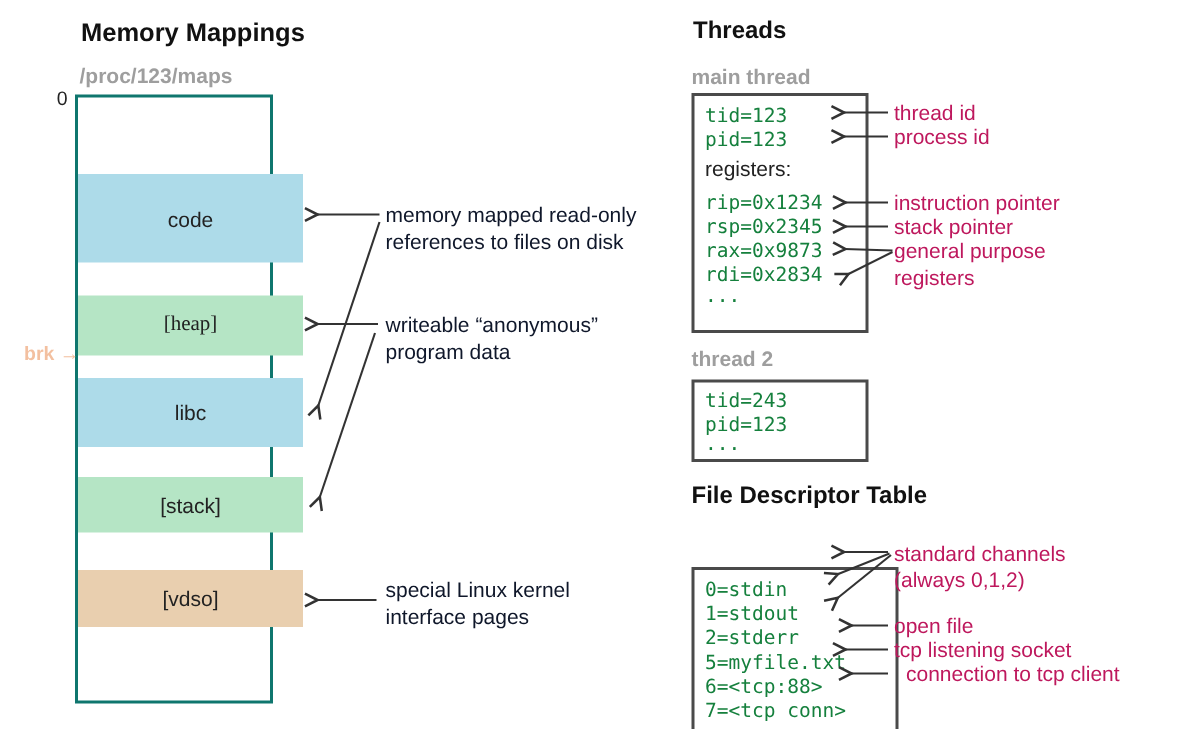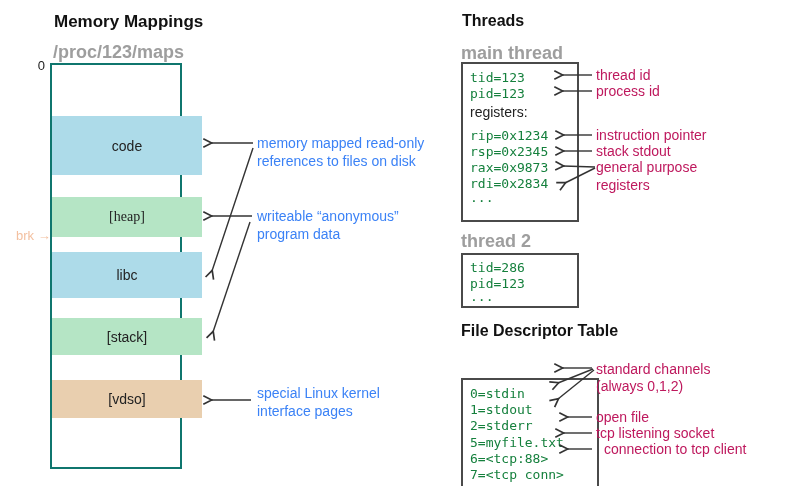--- a/index.html
+++ b/index.html
@@ -3,32 +3,32 @@
 <meta charset="utf-8">
 <style>
   html,body{margin:0;padding:0;background:#fff;}
   .canvas{
     position:relative;width:800px;height:486px;background:#ffffff;overflow:hidden;
     font-family:"Liberation Sans", sans-serif;color:#1c1c1c;
   }
   .abs{position:absolute;}
   .h-main{font-size:17px;font-weight:bold;color:#111;}
   .h-sec{font-size:16px;font-weight:bold;color:#111;}
-  .h-sub{font-size:18px;font-weight:bold;color:#9e9e9e;}
+  .h-sub{font-size:14px;font-weight:bold;color:#9e9e9e;}
   .zero{font-size:13px;color:#222;width:12px;text-align:right;}
   .mm-box{
     left:50px;top:63px;width:132px;height:406px;
     border:2px solid #0f766e;background:#fff;box-sizing:border-box;
   }
   .region{
     position:absolute;left:0;width:150px;display:flex;align-items:center;justify-content:center;
     font-size:14px;color:#222;
   }
-  .brk{font-size:13px;font-weight:normal;}
-  .ann{font-size:14px;line-height:18px;color:#3b82f6;}
+  .brk{font-size:13px;font-weight:bold;}
+  .ann{font-size:14px;line-height:18px;color:#0f172a;}
   .tbox{
     position:absolute;border:2px solid #4a4a4a;background:#fff;box-sizing:border-box;
   }
   .mline{
     position:absolute;left:7px;height:16px;line-height:16px;
     font-family:"DejaVu Sans Mono", monospace;font-size:13px;color:#15803d;white-space:pre;
   }
   .sline{
     position:absolute;left:7px;height:16px;line-height:16px;
     font-size:14px;color:#222;
@@ -78,27 +78,27 @@
     <div class="mline" style="top:64px;">rip=0x1234</div>
     <div class="mline" style="top:80px;">rsp=0x2345</div>
     <div class="mline" style="top:96px;">rax=0x9873</div>
     <div class="mline" style="top:112px;">rdi=0x2834</div>
     <div class="mline" style="top:126px;">...</div>
   </div>
 
   <div class="lab" style="left:596px;top:67px;">thread id</div>
   <div class="lab" style="left:596px;top:83px;">process id</div>
   <div class="lab" style="left:596px;top:127px;">instruction pointer</div>
-  <div class="lab" style="left:596px;top:143px;">stack stdout</div>
+  <div class="lab" style="left:596px;top:143px;">stack pointer</div>
   <div class="lab" style="left:596px;top:159px;">general purpose</div>
   <div class="lab" style="left:596px;top:177px;">registers</div>
 
   <div class="abs h-sub" style="left:461px;top:231px;">thread 2</div>
   <div class="tbox" style="left:461px;top:253px;width:118px;height:55px;">
-    <div class="mline" style="top:5px;">tid=286</div>
+    <div class="mline" style="top:5px;">tid=243</div>
     <div class="mline" style="top:21px;">pid=123</div>
     <div class="mline" style="top:34px;">...</div>
   </div>
 
   <div class="abs h-sec" style="left:461px;top:322px;">File Descriptor Table</div>
   <div class="tbox" style="left:461px;top:338px;width:138px;height:118px;margin-top:40px;">
     <div class="mline" style="top:6px;">0=stdin</div>
     <div class="mline" style="top:22px;">1=stdout</div>
     <div class="mline" style="top:38px;">2=stderr</div>
     <div class="mline" style="top:55px;">5=myfile.txt</div>

